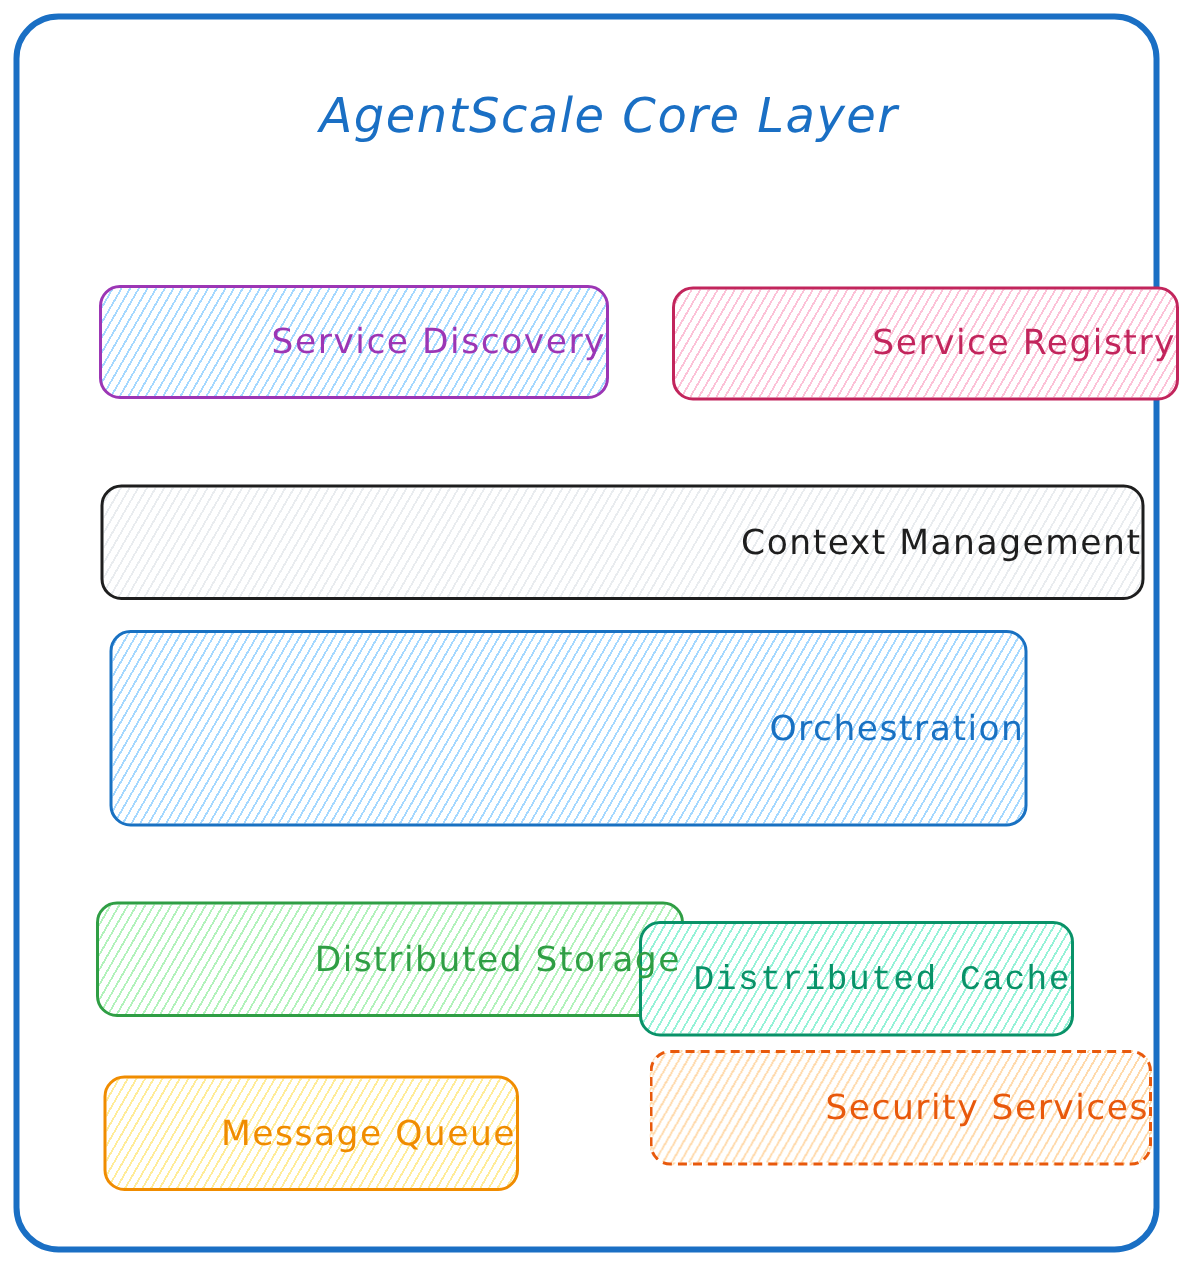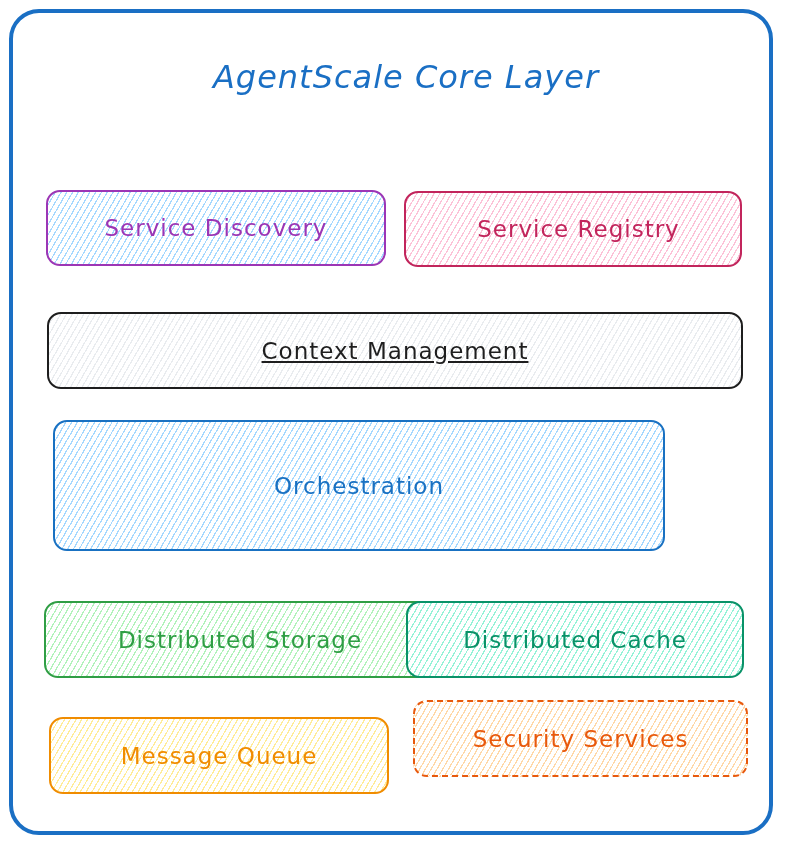--- a/index.html
+++ b/index.html
@@ -4,48 +4,48 @@
 <style>
   html, body { margin:0; padding:0; background:#ffffff; }
   body { width:788px; height:850px; position:relative; overflow:hidden;
          font-family: "DejaVu Sans", sans-serif; }
   .outer { position:absolute; left:9px; top:9px; width:764px; height:826px;
            border:4px solid #1a6fc4; border-radius:30px; box-sizing:border-box; }
   .title { position:absolute; left:0; width:788px; top:58px; text-align:center;
            font-size:32px; color:#1a6fc4; letter-spacing:1px;
            font-family:"DejaVu Sans", sans-serif; font-style:italic;padding-left:12px; }
   .box { position:absolute; box-sizing:border-box; border-radius:14px;
-         display:flex; align-items:center; justify-content:center;
-         font-size:23px; letter-spacing:1px; font-family:"DejaVu Sans", sans-serif; }
+         display:flex; align-items:center; justify-content:flex-end;
+         font-size:23px; letter-spacing:1px; font-family:"DejaVu Sans", sans-serif;margin-left:20px; }
   .box span { position:relative; z-index:1; }
   .hatch { background-image: repeating-linear-gradient(-60deg, var(--h) 0 1.2px, transparent 1.2px 5px);
            background-color: var(--bg); }
 </style>
 </head>
 <body>
 
 <div class="outer" style="border-color: rgb(26, 111, 196);"></div>
 <div class="title" style="color: rgb(26, 111, 196);">AgentScale Core Layer</div>
 
 <div class="box hatch" id="b0" style="left: 46px; top: 190px; width: 340px; height: 76px; border: 2px solid rgb(156, 54, 181); color: rgb(156, 54, 181); --h: #a5d8ff; --bg: #ffffff;">
   <span>Service Discovery</span>
 </div>
-<div class="box hatch" id="b1" style="left: 404px; top: 191px; width: 338px; height: 76px; border: 2px solid rgb(194, 37, 92); color: rgb(194, 37, 92); padding-left: 11px; --h: #fcc2d7; --bg: #ffffff;">
+<div class="box hatch" id="b1" style="left: 428px; top: 191px; width: 338px; height: 76px; border: 2px solid rgb(194, 37, 92); color: rgb(194, 37, 92); padding-left: 11px; --h: #fcc2d7; --bg: #ffffff;">
   <span>Service Registry</span>
 </div>
-<div class="box hatch" id="b2" style="left: 47px; top: 312px; width: 696px; height: 77px; border: 2px solid rgb(30, 30, 30); color: rgb(30, 30, 30); text-decoration: underline; --h: #e9ecef; --bg: #ffffff;">
+<div class="box hatch" id="b2" style="left: 47px; top: 323px; width: 696px; height: 77px; border: 2px solid rgb(30, 30, 30); color: rgb(30, 30, 30); --h: #e9ecef; --bg: #ffffff;">
   <span>Context Management</span>
 </div>
 <div class="box hatch" id="b3" style="left: 53px; top: 420px; width: 612px; height: 131px; border: 2px solid rgb(25, 113, 194); color: rgb(25, 113, 194); --h: #a5d8ff; --bg: #ffffff;">
   <span>Orchestration</span>
 </div>
 <div class="box hatch" id="b4" style="left: 44px; top: 601px; width: 392px; height: 77px; border: 2px solid rgb(47, 158, 68); color: rgb(47, 158, 68); --h: #b2f2bb; --bg: #ffffff;">
   <span>Distributed Storage</span>
 </div>
-<div class="box hatch" id="b5" style="left: 406px; top: 601px; width: 338px; height: 77px; border: 2px solid rgb(9, 146, 104); color: rgb(9, 146, 104); --h: #96f2d7; --bg: #ffffff;">
+<div class="box hatch" id="b5" style="left: 406px; top: 614px; width: 290px; height: 77px; border: 2px solid rgb(9, 146, 104); color: rgb(9, 146, 104); font-family: Liberation Mono, monospace; --h: #96f2d7; --bg: #ffffff;">
   <span>Distributed Cache</span>
 </div>
-<div class="box hatch" id="b6" style="left: 49px; top: 717px; width: 340px; height: 77px; border: 2px solid rgb(240, 140, 0); color: rgb(240, 140, 0); --h: #ffec99; --bg: #ffffff;">
+<div class="box hatch" id="b6" style="left: 49px; top: 717px; width: 277px; height: 77px; border: 2px solid rgb(240, 140, 0); color: rgb(240, 140, 0); --h: #ffec99; --bg: #ffffff;">
   <span>Message Queue</span>
 </div>
 <div class="box hatch" id="b7" style="left: 413px; top: 700px; width: 335px; height: 77px; border: 2px dashed rgb(232, 89, 12); color: rgb(232, 89, 12); --h: #ffd8a8; --bg: #ffffff;">
   <span>Security Services</span>
 </div>
 
 </body></html>

